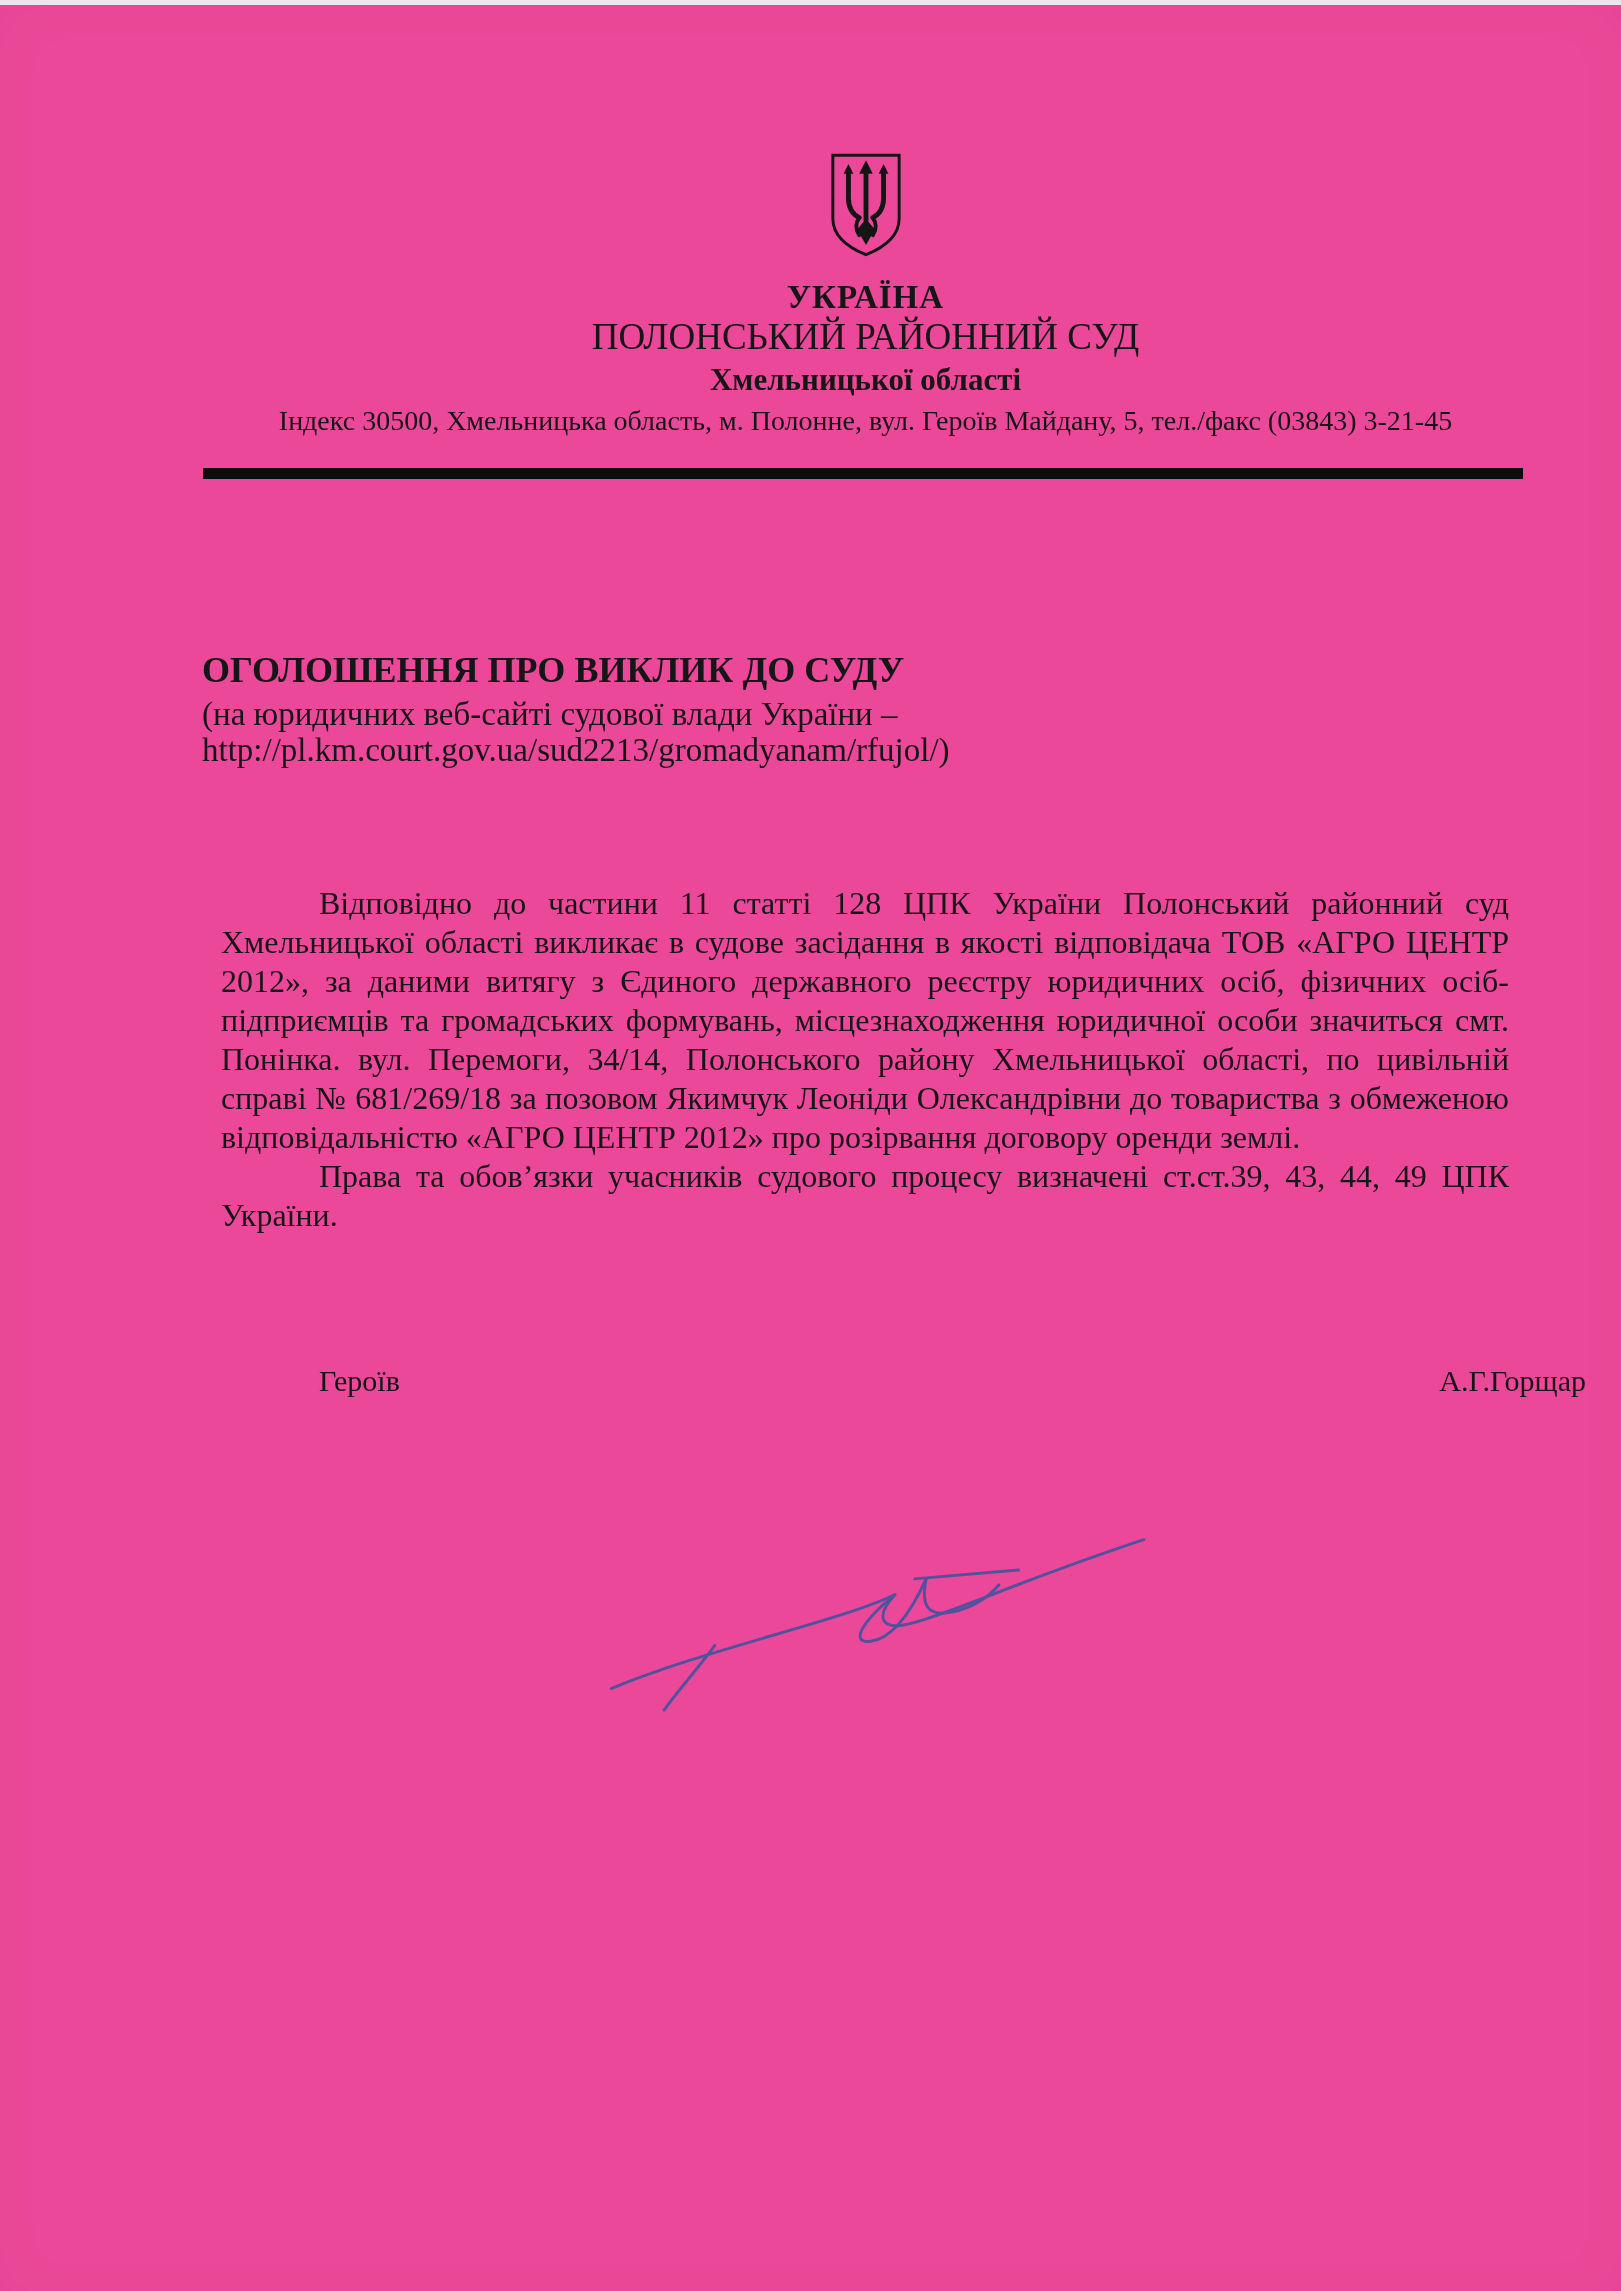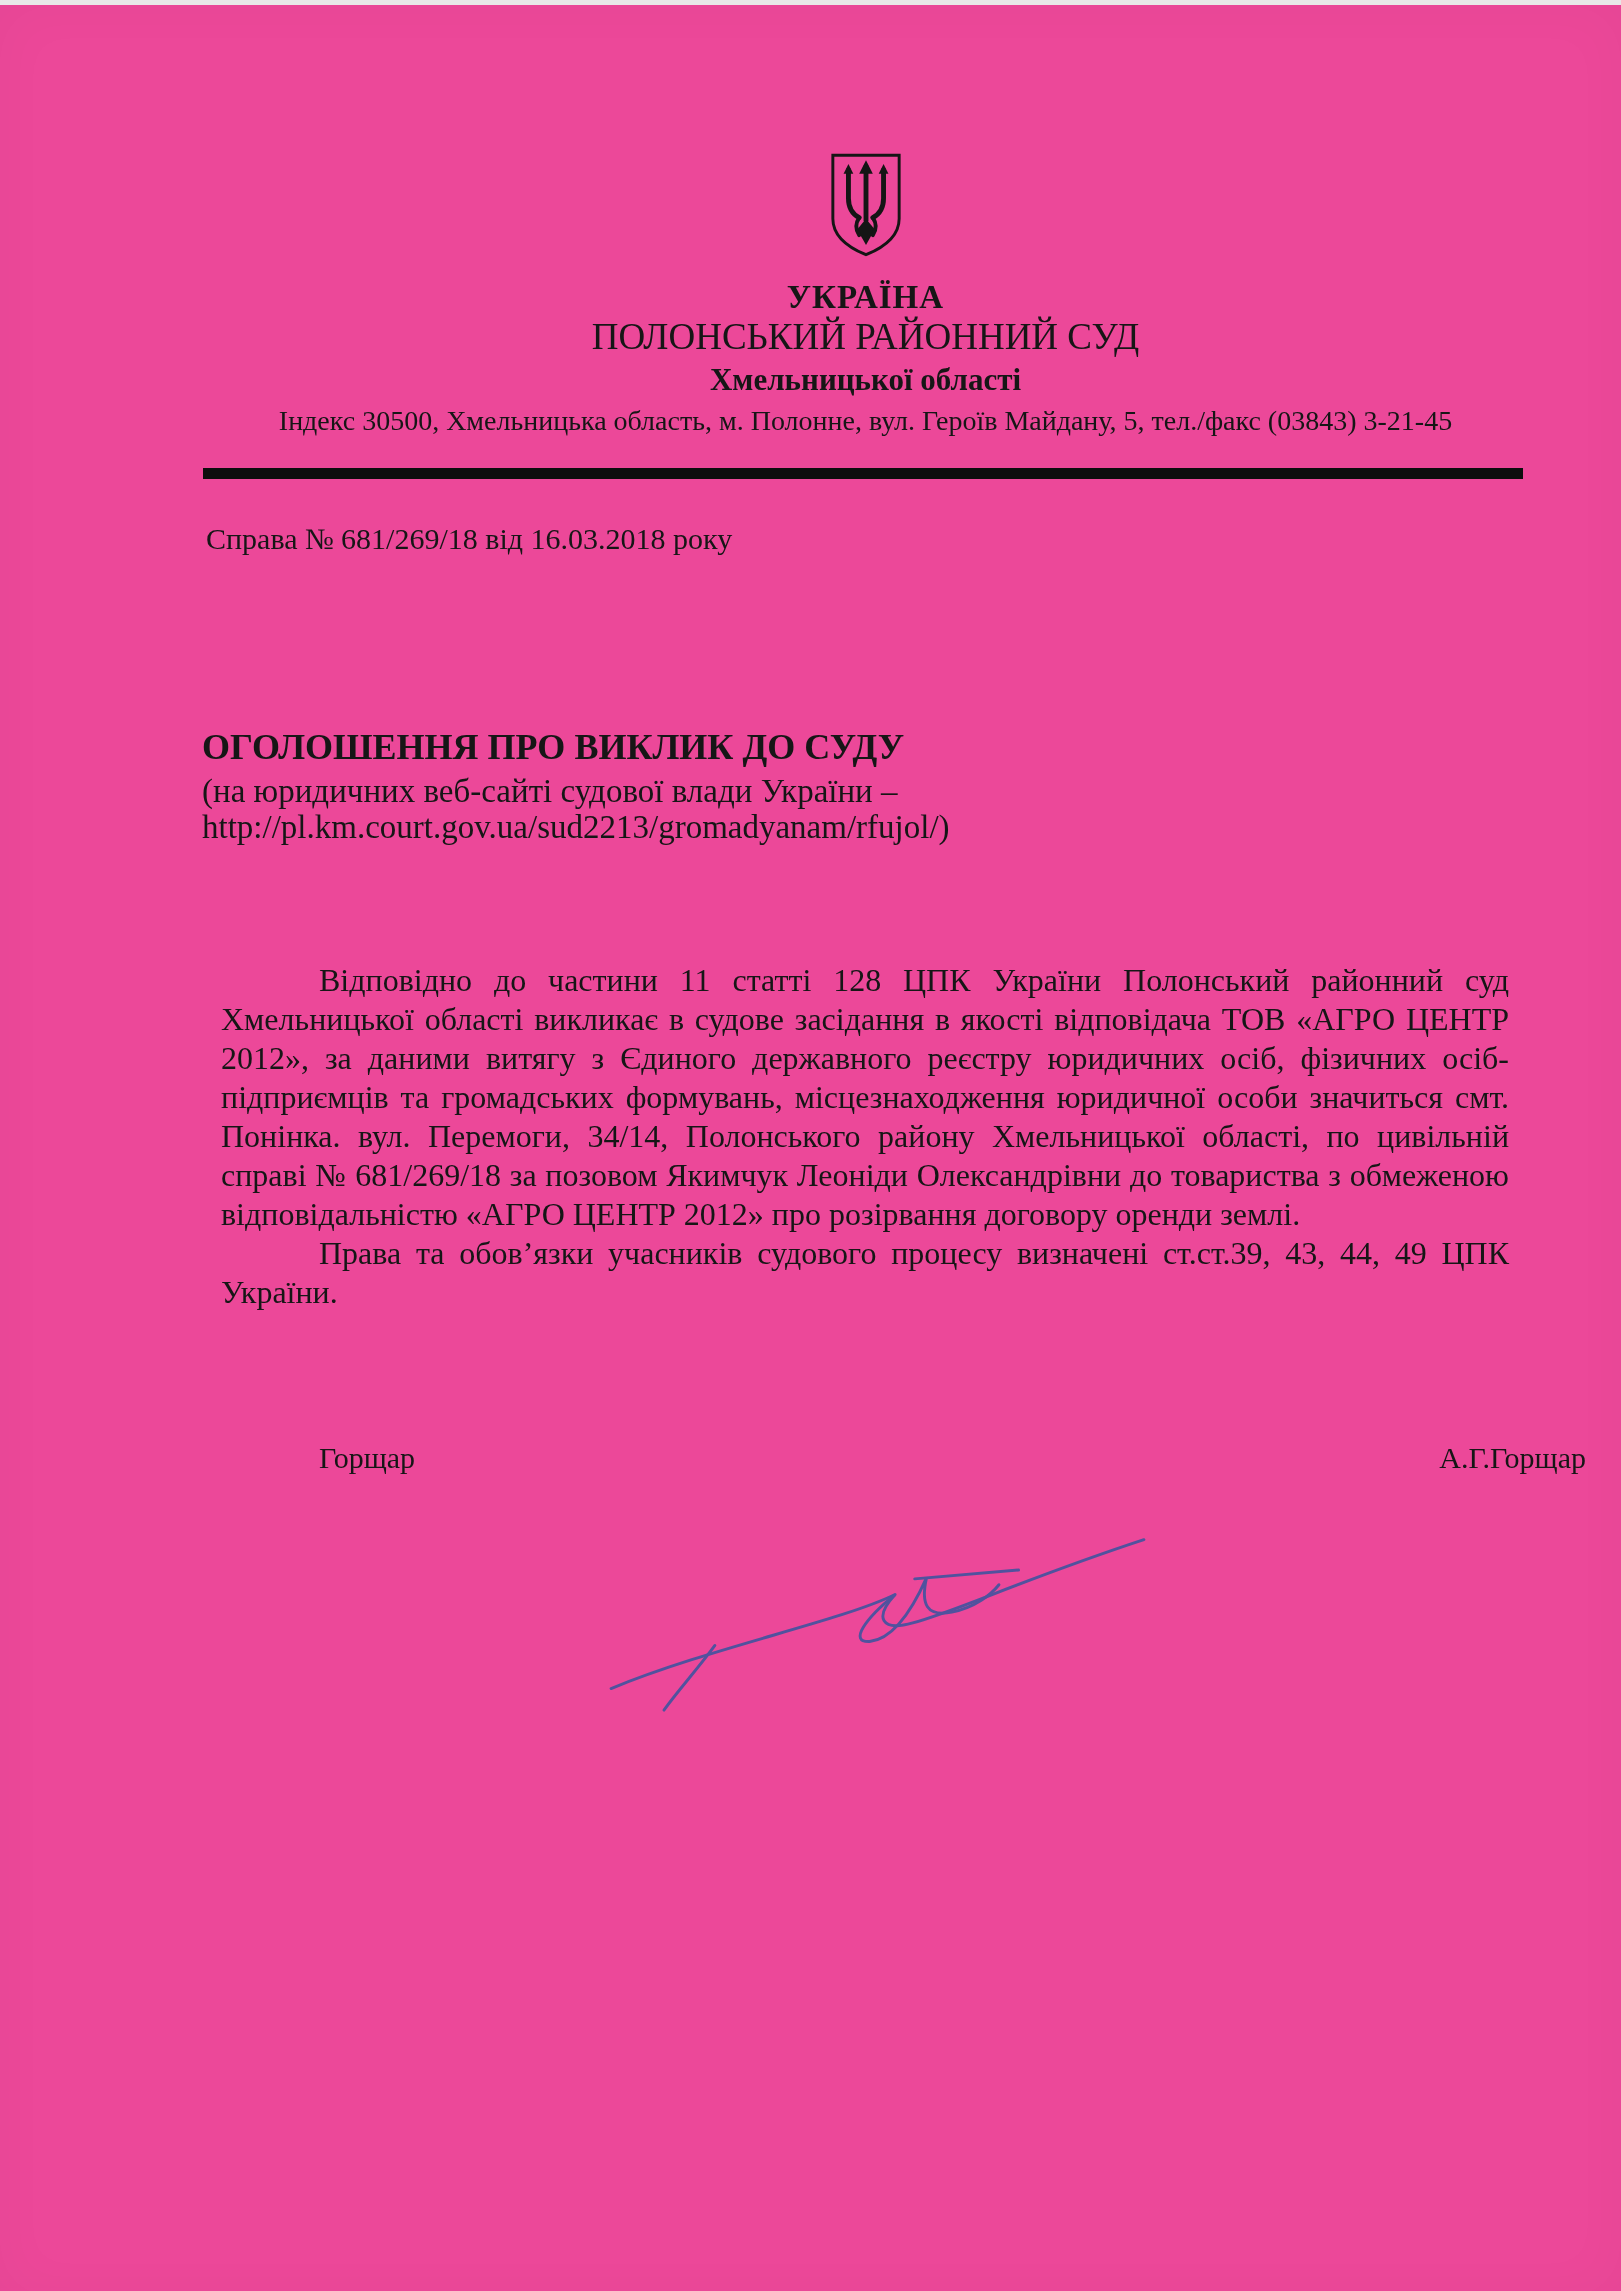--- a/index.html
+++ b/index.html
@@ -138,37 +138,36 @@
       </g>
     </svg>
     <div class="country-name">УКРАЇНА</div>
     <div class="court-name">ПОЛОНСЬКИЙ РАЙОННИЙ СУД</div>
     <div class="court-region">Хмельницької області</div>
     <div class="contact-line">Індекс 30500, Хмельницька область, м. Полонне, вул. Героїв Майдану, 5, тел./факс (03843) 3-21-45</div>
   </div>
 
   <div class="head-rule"></div>
 
-  <div class="case-ref">Справа № 681/269/18 від 16.03.2018 року</div>
 
   <div class="title-block">
     <h1 class="doc-title">ОГОЛОШЕННЯ ПРО ВИКЛИК ДО СУДУ</h1>
     <div class="doc-subtitle">
       <div>(на юридичних веб-сайті судової влади України –</div>
       <div>http://pl.km.court.gov.ua/sud2213/gromadyanam/rfujol/)</div>
     </div>
   </div>
 
   <div class="body-col">
     <p>Відповідно до частини 11 статті 128 ЦПК України Полонський районний суд Хмельницької області викликає в судове засідання в якості відповідача ТОВ «АГРО ЦЕНТР 2012», за даними витягу з Єдиного державного реєстру юридичних осіб, фізичних осіб-підприємців та громадських формувань, місцезнаходження юридичної особи значиться смт. Понінка. вул. Перемоги, 34/14, Полонського району Хмельницької області, по цивільній справі № 681/269/18 за позовом Якимчук Леоніди Олександрівни до товариства з обмеженою відповідальністю «АГРО ЦЕНТР 2012» про розірвання договору оренди землі.</p>
     <p>Права та обов’язки учасників судового процесу визначені ст.ст.39, 43, 44, 49 ЦПК України.</p>
   </div>
 
   <div class="sig-row">
-    <span>Горщар</span>
+    <span>Героїв</span>
     <span>А.Г.Горщар</span>
   </div>
 
   <svg class="signature-mark" viewBox="0 0 560 195" aria-hidden="true">
     <g fill="none" stroke="#41549f" stroke-width="3" stroke-linecap="round" opacity="0.9">
       <path d="M8 168 C110 126 240 100 298 72 C276 96 284 110 316 101 C358 90 430 56 552 16"></path>
       <path d="M298 72 C268 96 250 121 272 120 C298 117 318 82 330 55 C324 82 330 95 356 90 C380 85 396 72 404 62"></path>
       <path d="M318 56 L424 47"></path>
       <path d="M62 190 C78 168 98 146 114 124"></path>
     </g>

